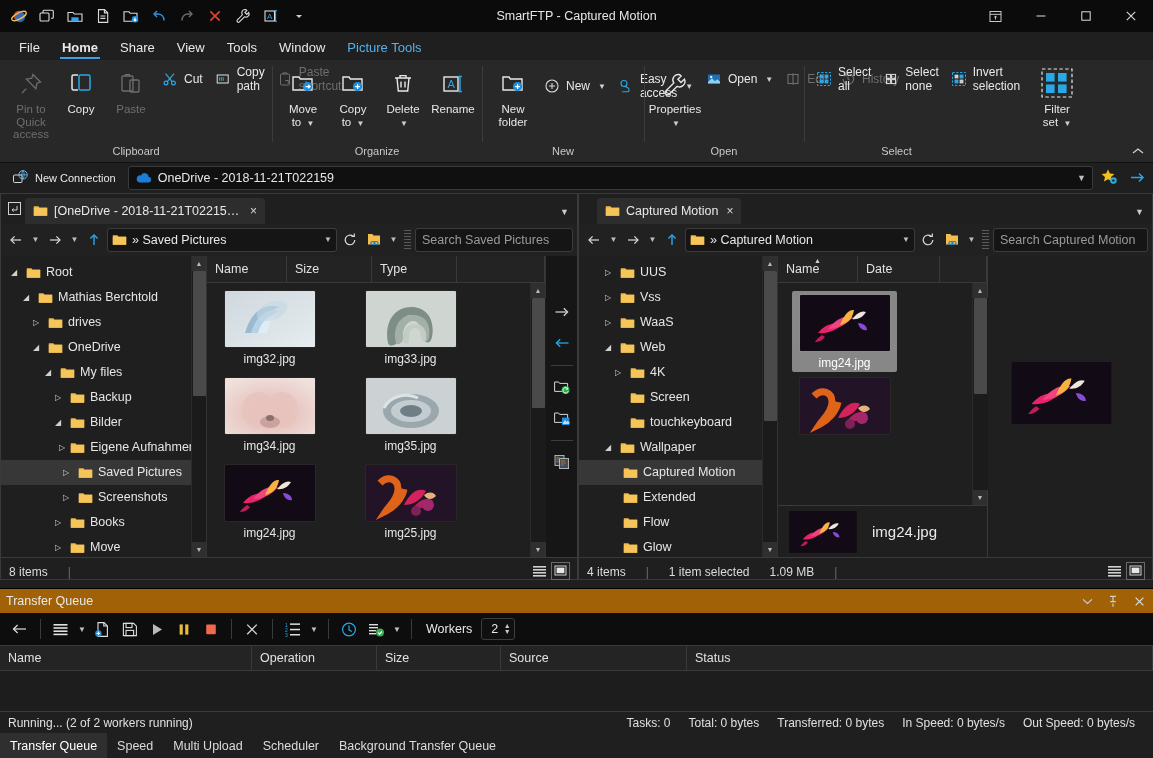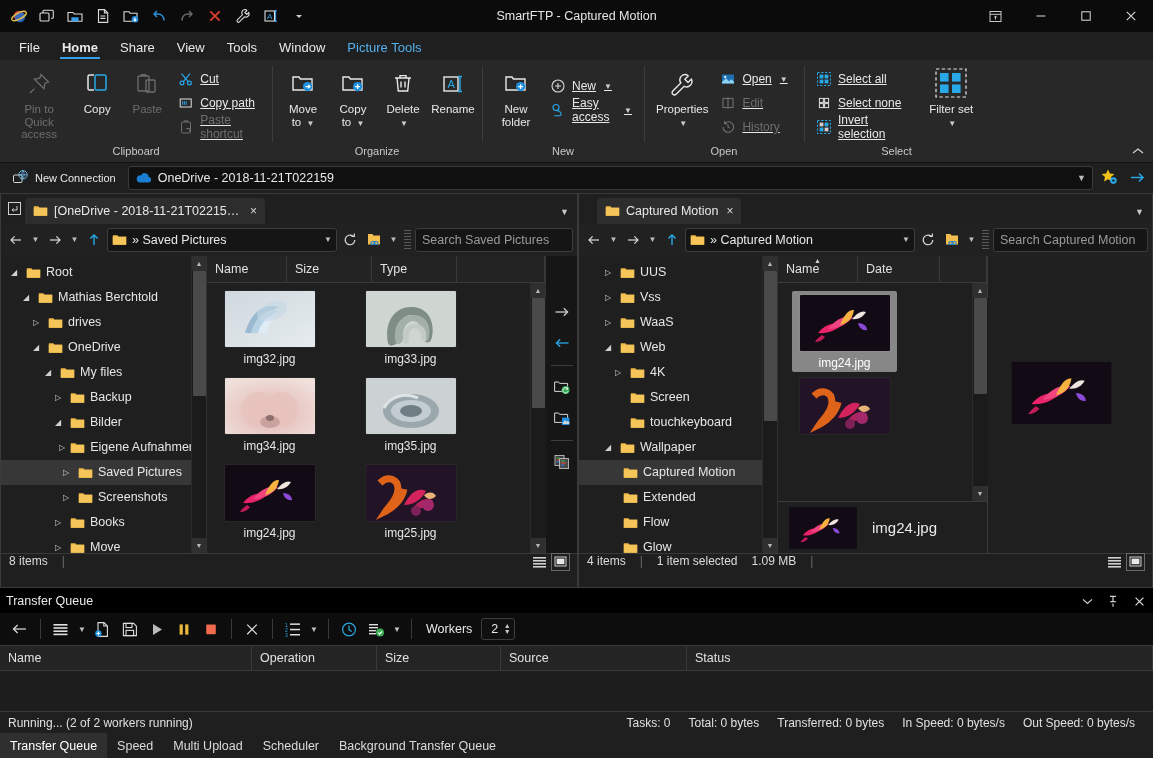--- a/index.html
+++ b/index.html
@@ -30,21 +30,21 @@
   
   .ribbon{flex:0 0 102px;background:#282828;display:flex;position:relative;border-bottom:1px solid #111;}
   .rgroup{display:flex;flex-direction:column;position:relative;padding:0 2px;}
   .rgroup .rbody{flex:1;display:flex;align-items:flex-start;padding:4px 4px 0 4px;}
   .rgroup .rlabel{height:18px;font-size:11px;color:#c8c8c8;text-align:center;line-height:14px;}
   .rgroup + .rgroup:before{content:"";position:absolute;left:0;top:6px;bottom:20px;width:1px;background:#3c3c3c;}
   .bigbtn{width:auto;min-width:50px;padding:3px 6px;display:flex;flex-direction:column;align-items:center;gap:2px;border-radius:3px;cursor:default;}
   .bigbtn .ico{height:34px;display:flex;align-items:center;justify-content:center;}
   .bigbtn .lbl{font-size:11.5px;color:#e8e8e8;text-align:center;line-height:12.5px;max-width:64px;}
   .bigbtn.disabled .lbl{color:#6e6e6e;}
-  .smallcol{display:flex;flex-direction:column;justify-content:flex-start;padding-top:3px;text-decoration:underline;}
+  .smallcol{display:flex;flex-direction:row;justify-content:flex-start;padding-top:3px;}
   .smallbtn{height:24px;display:flex;align-items:center;gap:6px;padding:0 6px;border-radius:3px;cursor:default;}
   .smallbtn .lbl{font-size:12px;color:#e8e8e8;}
   .smallbtn.disabled .lbl{color:#6e6e6e;}
   .caret{font-size:8px;color:#cfcfcf;margin-left:2px;}
   .ribbon-collapse{position:absolute;right:8px;bottom:6px;color:#cfcfcf;font-size:12px;}
 
   
   .connbar{flex:0 0 30px;background:#1f1f1f;display:flex;align-items:center;padding:0 4px;gap:4px;}
   .conn-new{display:flex;align-items:center;gap:6px;padding:3px 8px;border-radius:3px;}
   .conn-new .lbl{font-size:11px;}
@@ -102,33 +102,33 @@
   .thumbname{font-size:12px;margin-top:5px;color:#e6e6e6;white-space:nowrap;}
   .thumbcell.selected .thumbname{color:#fff;}
 
   .transfermid{width:32px;background:#161616;display:flex;flex-direction:column;align-items:center;padding-top:42px;gap:0;border-left:1px solid #333;}
   .tmbtn{width:28px;height:28px;display:flex;align-items:center;justify-content:center;border-radius:3px;margin-bottom:3px;}
   .tmsep{width:22px;height:1px;background:#3d3d3d;margin:5px 0 7px 0;}
 
   .previewpane{width:148px;background:#1f1f1f;border-left:1px solid #3a3a3a;display:flex;align-items:flex-start;justify-content:center;padding-top:106px;}
   .previewimg{width:105px;height:62px;}
 
-  .statusbar{height:34px;background:#1f1f1f;border-top:1px solid #3a3a3a;display:flex;align-items:flex-start;padding:0 8px;gap:14px;font-size:12px;color:#dcdcdc;}
+  .statusbar{height:22px;background:#1f1f1f;border-top:1px solid #3a3a3a;display:flex;align-items:flex-end;padding:0 8px;gap:20px;font-size:12px;color:#dcdcdc;}
   .statusbar .sep{color:#6b6b6b;}
   .statusbar .viewbtns{margin-left:auto;display:flex;gap:4px;}
   .vbtn{width:17px;height:16px;display:flex;align-items:center;justify-content:center;}
   .vbtn.on{outline:1px solid #6a6a6a;}
 
   
   .fileinfo{height:52px;background:#1f1f1f;border-top:1px solid #3a3a3a;display:flex;align-items:center;gap:14px;padding-left:10px;}
   .fileinfo .fimg{width:70px;height:42px;}
   .fileinfo .fname{font-size:15px;color:#e9e9e9;}
 
   
-  .tq{flex:0 0 170px;background:#000000;display:flex;flex-direction:column;border-top:1px solid #000;}
+  .tq{flex:0 0 170px;background:#a16207;display:flex;flex-direction:column;border-top:1px solid #000;margin-top:8px;}
   .tqtitle{height:24px;display:flex;align-items:center;padding:0 6px;font-size:12.5px;color:#e9e9e9;}
   .tqtitle .tqctl{margin-left:auto;display:flex;gap:10px;align-items:center;color:#cfcfcf;}
   .tqtitle .tqctl > span{width:16px;height:16px;display:flex;align-items:center;justify-content:center;}
   .tqtools{height:32px;background:#0d0d0d;display:flex;align-items:center;gap:3px;padding:0 8px;}
   .tqtools .tb{width:24px;height:24px;display:flex;align-items:center;justify-content:center;border-radius:3px;}
   .tqtools .dd{width:12px;height:24px;display:flex;align-items:center;justify-content:center;font-size:8px;color:#c0c0c0;}
   .tqtools .vsep{width:1px;height:20px;background:#3a3a3a;margin:0 5px;}
   .tqtools .wlabel{font-size:12.5px;color:#e8e8e8;margin-left:6px;}
   .spinner{width:34px;height:22px;background:#101010;border:1px solid #3d3d3d;border-radius:3px;display:flex;align-items:center;margin-left:6px;}
   .spinner .sv{flex:1;text-align:right;font-size:12.5px;padding-right:4px;}

